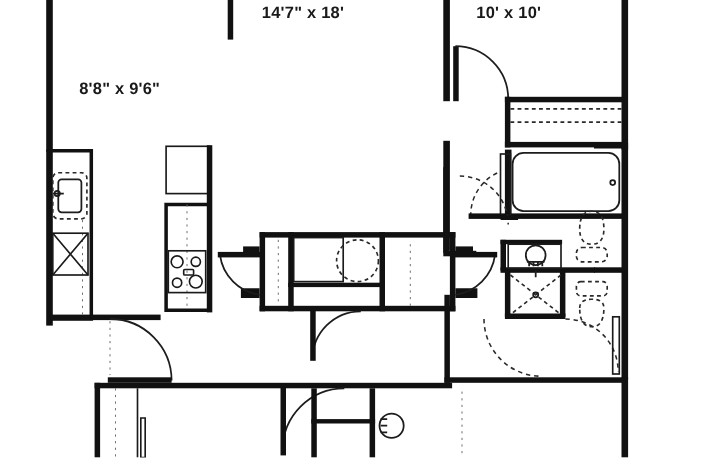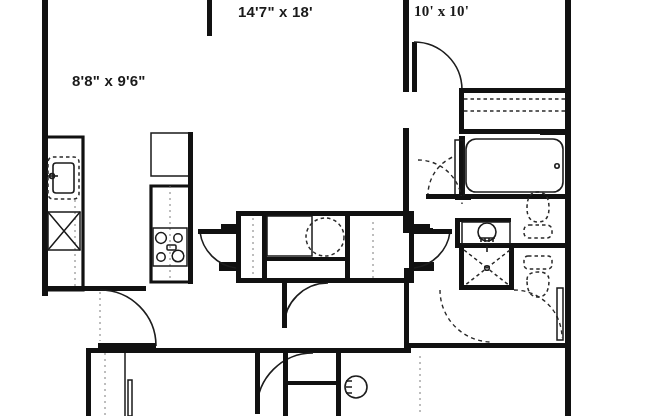--- a/index.html
+++ b/index.html
@@ -219,17 +219,17 @@
       <rect class="wall-heavy" x="403" y="228" width="30" height="5"></rect>
       <rect class="wall-heavy" x="455" y="196" width="16" height="4"></rect>
       <rect class="wall-heavy" x="540" y="243" width="28" height="5"></rect>
       <rect class="wall-heavy" x="540" y="130" width="28" height="5"></rect>
     </g>
 
   </svg>
 
   <div class="dim-label" style="left:238px; top:4px;">14'7" x 18'</div>
 
-  <div class="dim-label" style="left:414px; top:4px;font-family:Liberation Serif, serif;">10' x 10'</div>
+  <div class="dim-label" style="left:433px; top:4px;">10' x 10'</div>
 
   <div class="dim-label" style="left:72px; top:73px;">8'8" x 9'6"</div>
 
 </div>
 
 </body></html>

